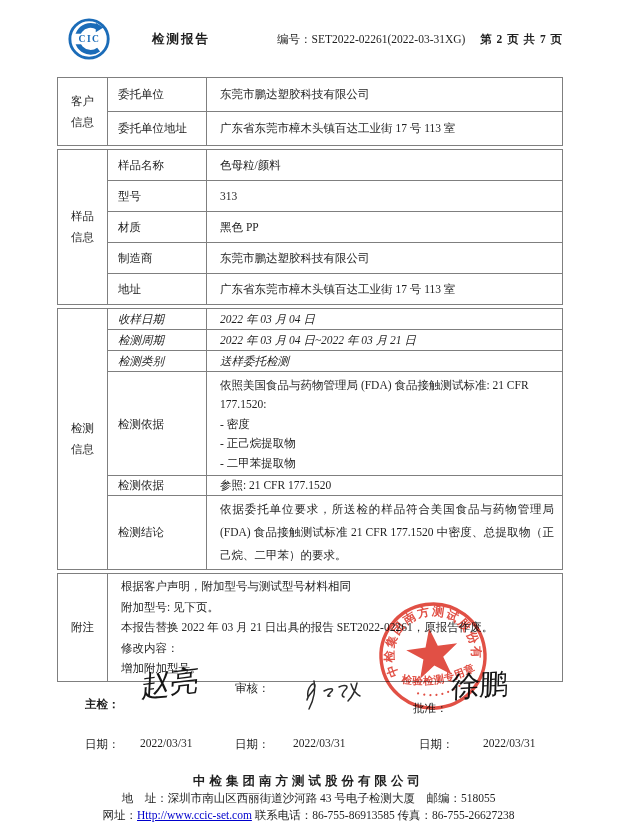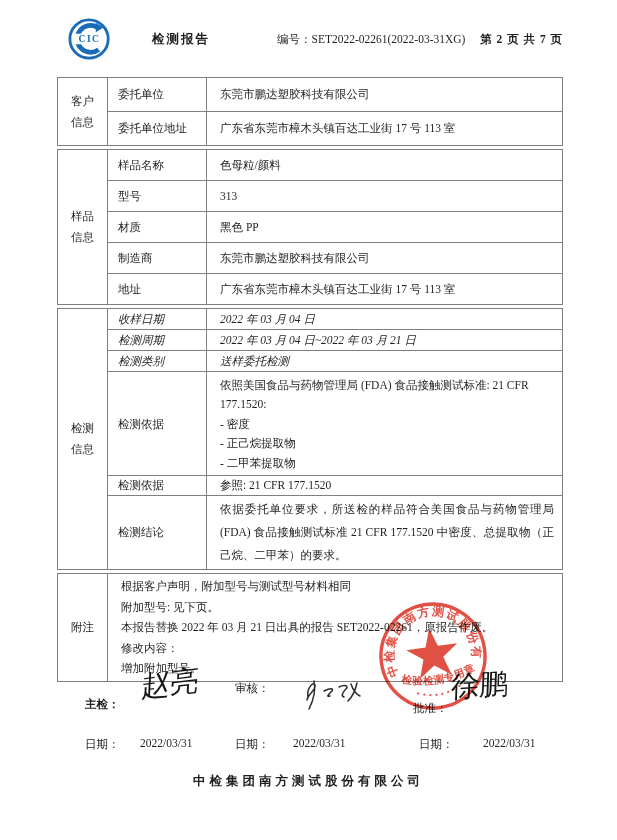--- a/index.html
+++ b/index.html
@@ -217,13 +217,18 @@
         <circle cx="65" cy="99.8" r="1.1"></circle>
         <circle cx="71" cy="98.6" r="1.1"></circle>
       <circle cx="77" cy="96.8" r="1.1"></circle>
         <circle cx="83" cy="94.2" r="1.1"></circle>
     </g>
   </g>
 </svg>
 
 <div class="footer">
   <div class="f-company">中检集团南方测试股份有限公司</div>
+  <div class="f-line">地　址：深圳市南山区西丽街道沙河路 43 号电子检测大厦　邮编：518055</div>
+  <div class="f-line">
+    <span>网址：</span><a class="f-link" href="#">Http://www.ccic-set.com</a>
+    <span>联系电话：86-755-86913585 传真：86-755-26627238</span>
+  </div>
 </div>
 
 </body></html>

